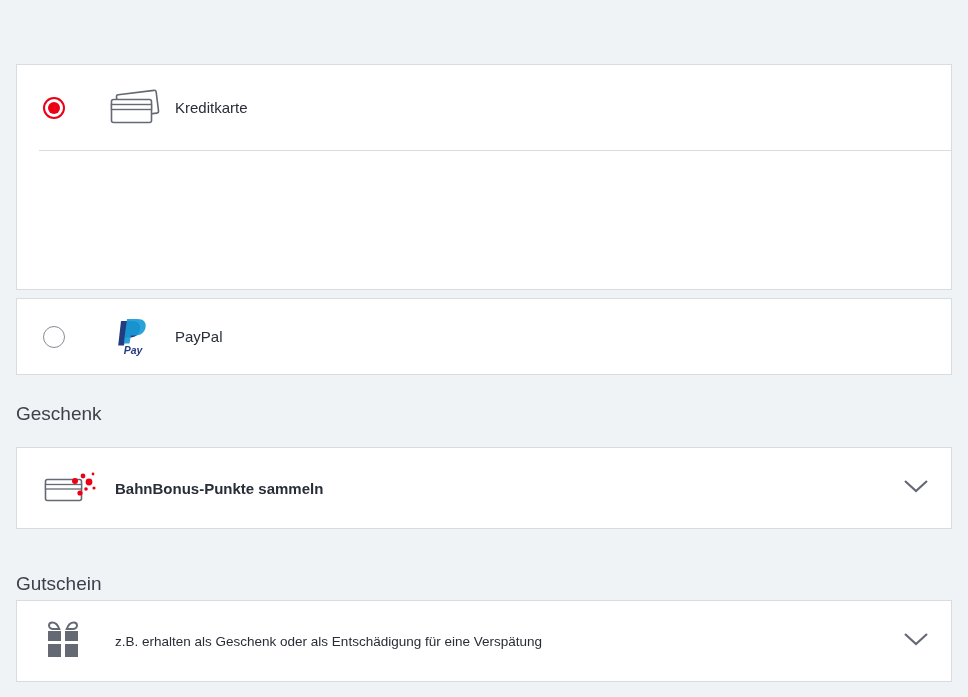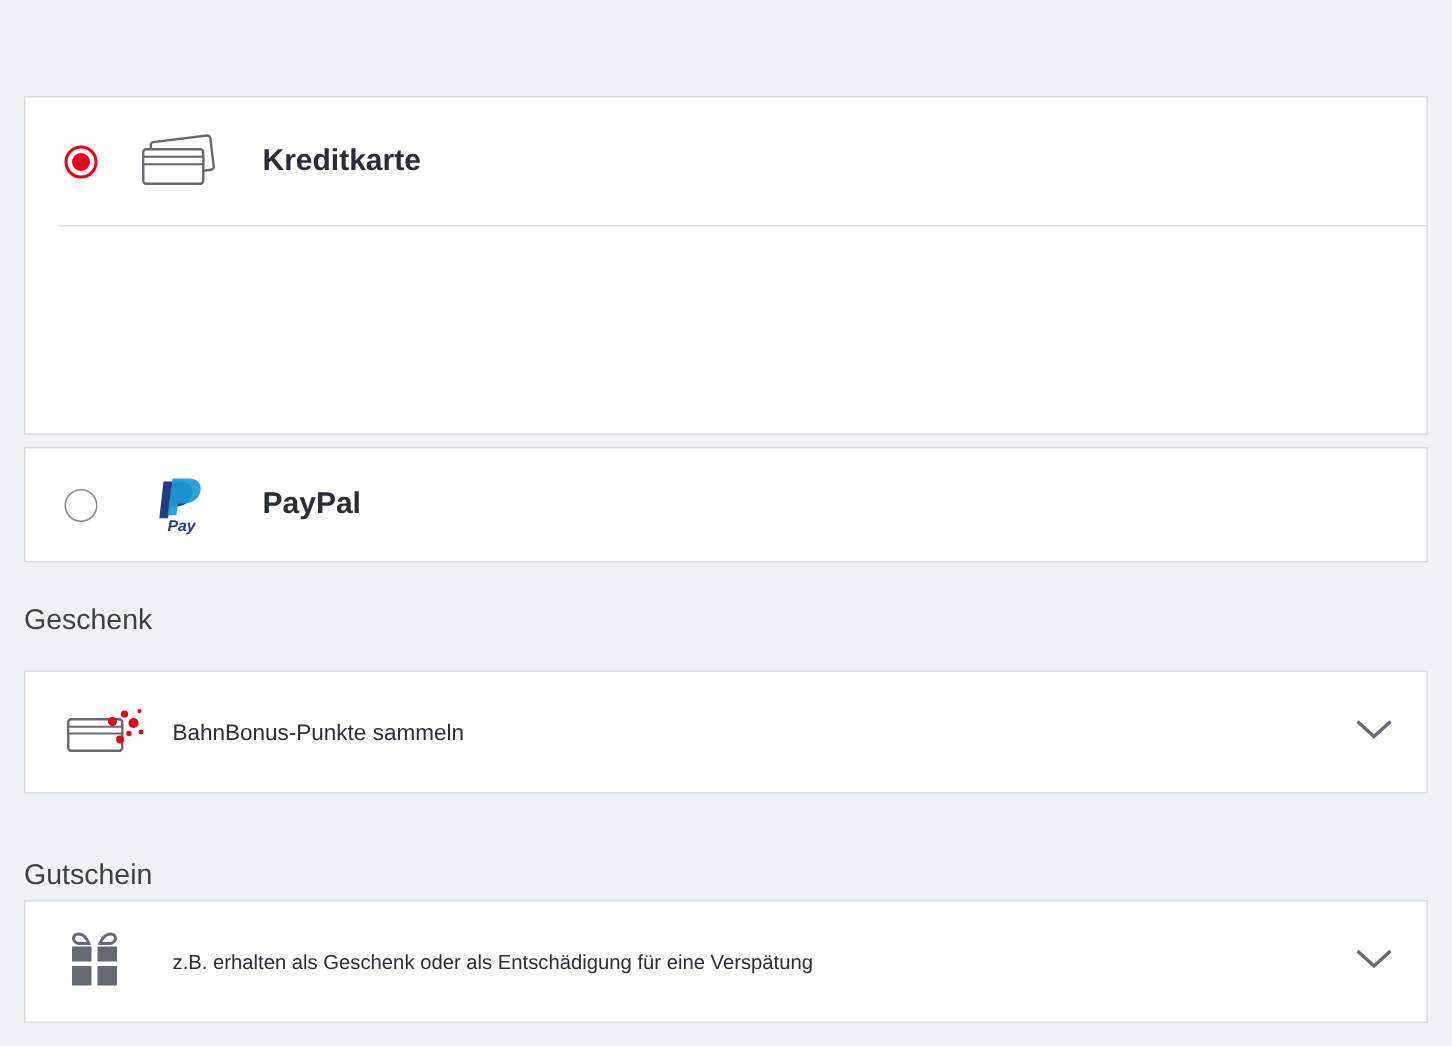--- a/index.html
+++ b/index.html
@@ -107,26 +107,26 @@
     margin-left: -6px;
     margin-top: -6px;
     background: #ec0016;
     border-radius: 50%;
   }
   .opt-icon {
     width: 72px;
     flex: 0 0 auto;
     display: flex;
     align-items: center;
-    justify-content: flex-start;
+    justify-content: flex-end;
     margin-left: 26px;
   }
   .opt-label {
-    font-size: 20px;
-    font-weight: bold;
+    font-size: 15px;
+    font-weight: normal;
     color: #282d37;
     margin-left: 12px;
   }
 
   .divider {
     position: absolute;
     left: 22px;
     right: 0;
     top: 85px;
     height: 1px;
@@ -179,21 +179,21 @@
     display: flex;
     align-items: center;
     justify-content: flex-start;
   }
   .exp-texts {
     flex: 1 1 auto;
     margin-left: 12px;
   }
   .exp-title {
     font-size: 15px;
-    font-weight: normal;
+    font-weight: bold;
     color: #282d37;
     line-height: 21px;
     margin-top: 48px;
   }
   .exp-sub {
     font-size: 13.5px;
     color: #282d37;
     line-height: 20px;
     margin-top: 2px;
   }

